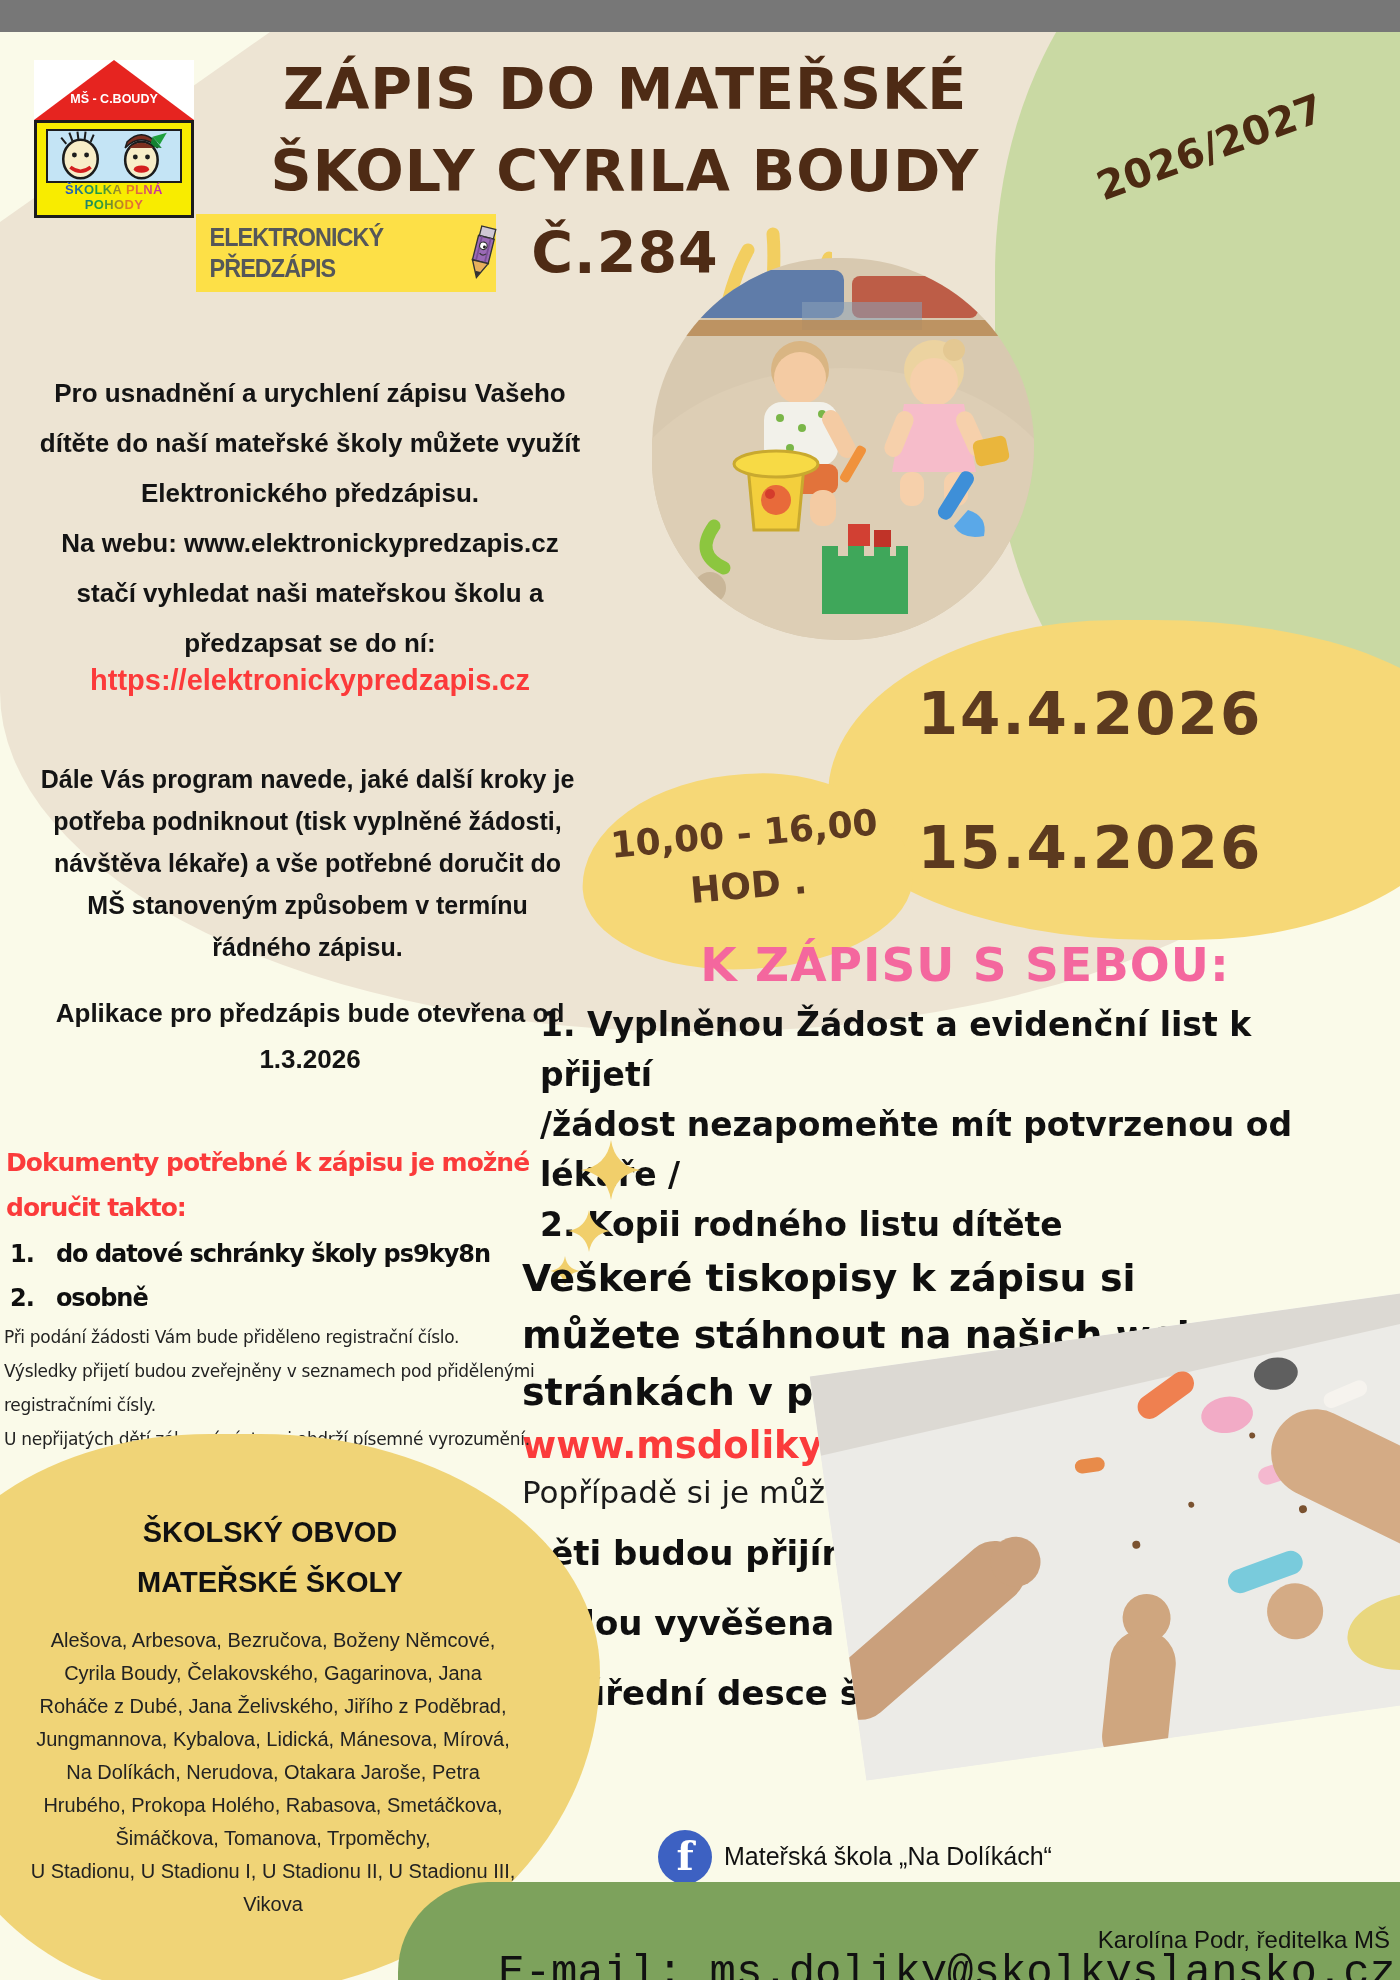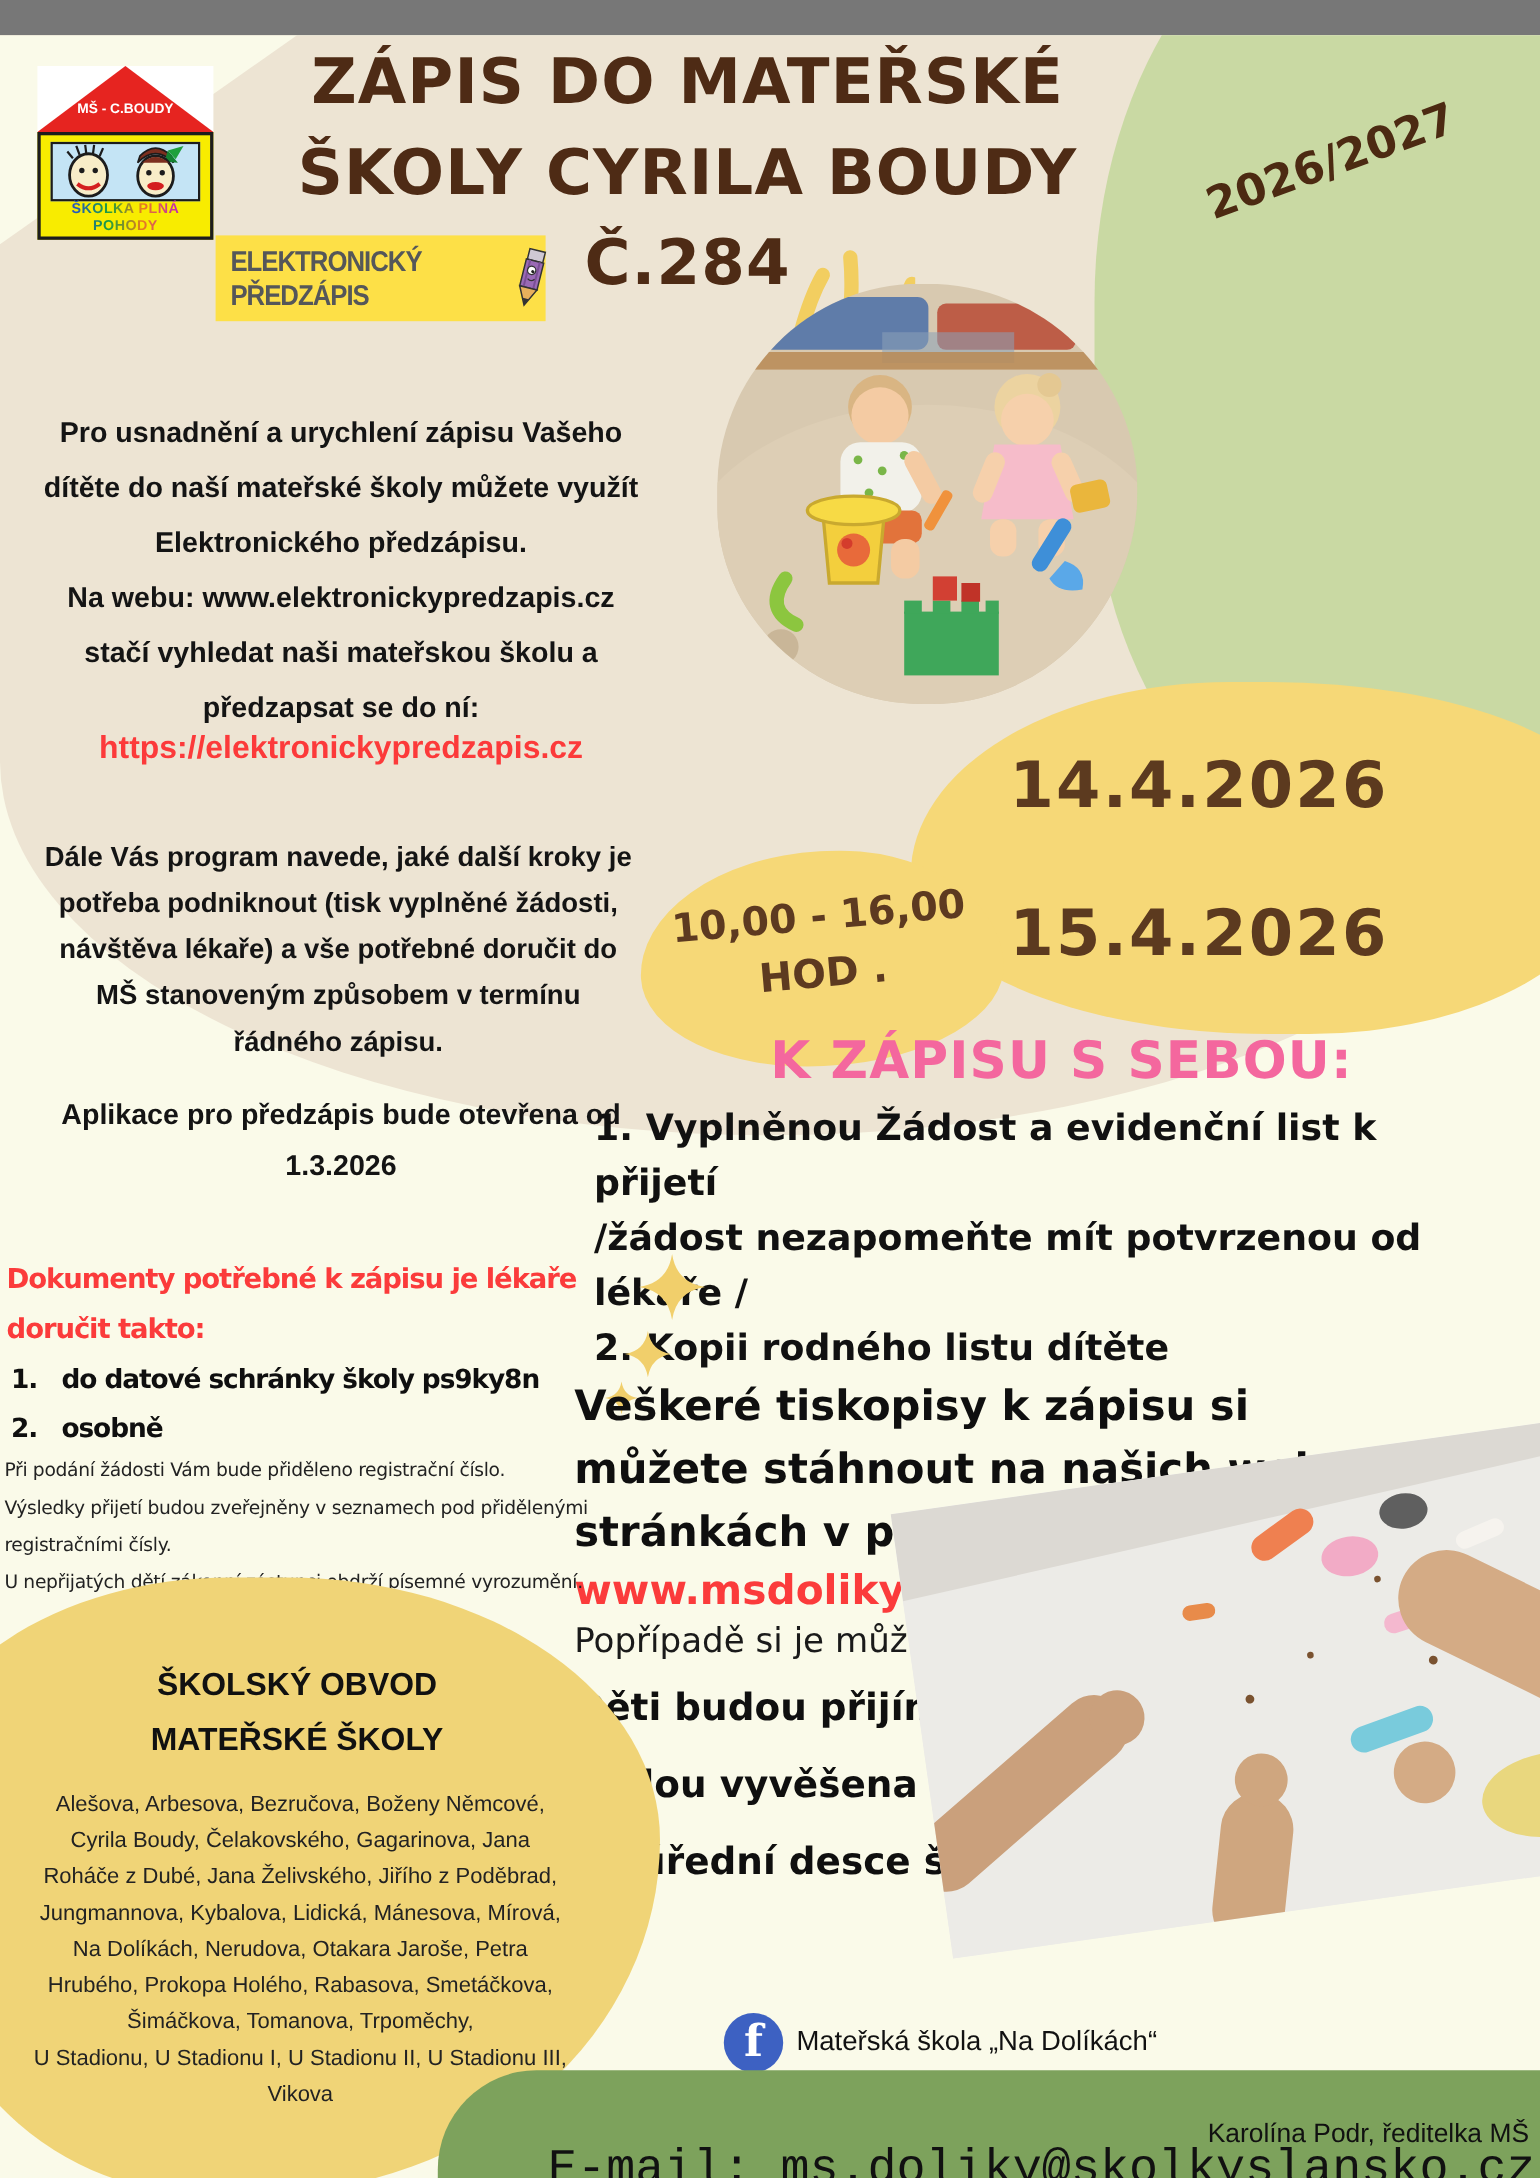--- a/index.html
+++ b/index.html
@@ -27,21 +27,21 @@
   .logo-wall{position:relative;width:calc(100% - 6px);height:92px;background:#f8ec00;
              border:3px solid #1c1c1c;}
   .logo-window{position:absolute;left:9px;right:9px;top:6px;height:50px;background:#c4e4f5;
                border:2px solid #1c1c1c;}
   .logo-motto{position:absolute;left:0;right:0;bottom:3px;text-align:center;font-weight:bold;
               font-size:13px;letter-spacing:.4px;
               background:linear-gradient(90deg,#d42027,#2456c4,#1f9e3d,#e87d1e,#c22bb0,#d42027);
               -webkit-background-clip:text;background-clip:text;color:transparent;}
 
   
-  .title{left:255px;top:2px;width:740px;text-align:center;color:#4e2b15;
+  .title{left:255px;top:16px;width:740px;text-align:center;color:#4e2b15;
          font-size:57px;line-height:82px;letter-spacing:1px;}
   .school-year{left:1085px;top:92px;width:250px;text-align:center;color:#4c2a12;
                font-size:40px;transform:rotate(-20deg);}
 
   
   .badge{left:196px;top:182px;width:300px;height:78px;background:#fde047;display:flex;
          align-items:center;justify-content:flex-start;gap:4px;}
   .badge-label{color:#555759;font-weight:bold;font-size:26px;letter-spacing:-1px;
                transform:scaleX(.9);}
 
@@ -271,21 +271,21 @@
 
   <div class="abs forms marker pre">Veškeré tiskopisy k zápisu si
 můžete stáhnout na našich webových
 stránkách v průběhu měsíce března.</div>
   <div class="abs forms-link marker">www.msdoliky.skolkyslansko.cz/</div>
   <div class="abs pickup">Popřípadě si je můžete vyzvednout osobně v MŠ.</div>
   <div class="abs criteria marker pre">Děti budou přijímány dle kritérií, která
 budou vyvěšena
 na úřední desce školy.</div>
 
-  <div class="abs doc-heading marker pre">Dokumenty potřebné k zápisu je lékaře
+  <div class="abs doc-heading marker pre">Dokumenty potřebné k zápisu je možné
 doručit takto:</div>
   <div class="abs doc-list marker pre">1.&nbsp;&nbsp;&nbsp;do datové schránky školy ps9ky8n
 2.&nbsp;&nbsp;&nbsp;osobně</div>
   <div class="abs doc-notes pre">Při podání žádosti Vám bude přiděleno registrační číslo.
 Výsledky přijetí budou zveřejněny v seznamech pod přidělenými
 registračními čísly.
 U nepřijatých dětí zákonní zástupci obdrží písemné vyrozumění.</div>
 
   <div class="abs district-blob"></div>
   <div class="abs district-heading pre">ŠKOLSKÝ OBVOD

